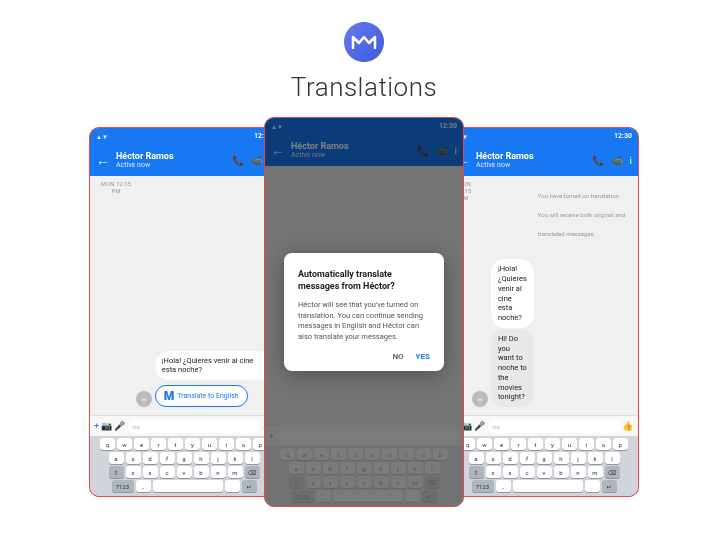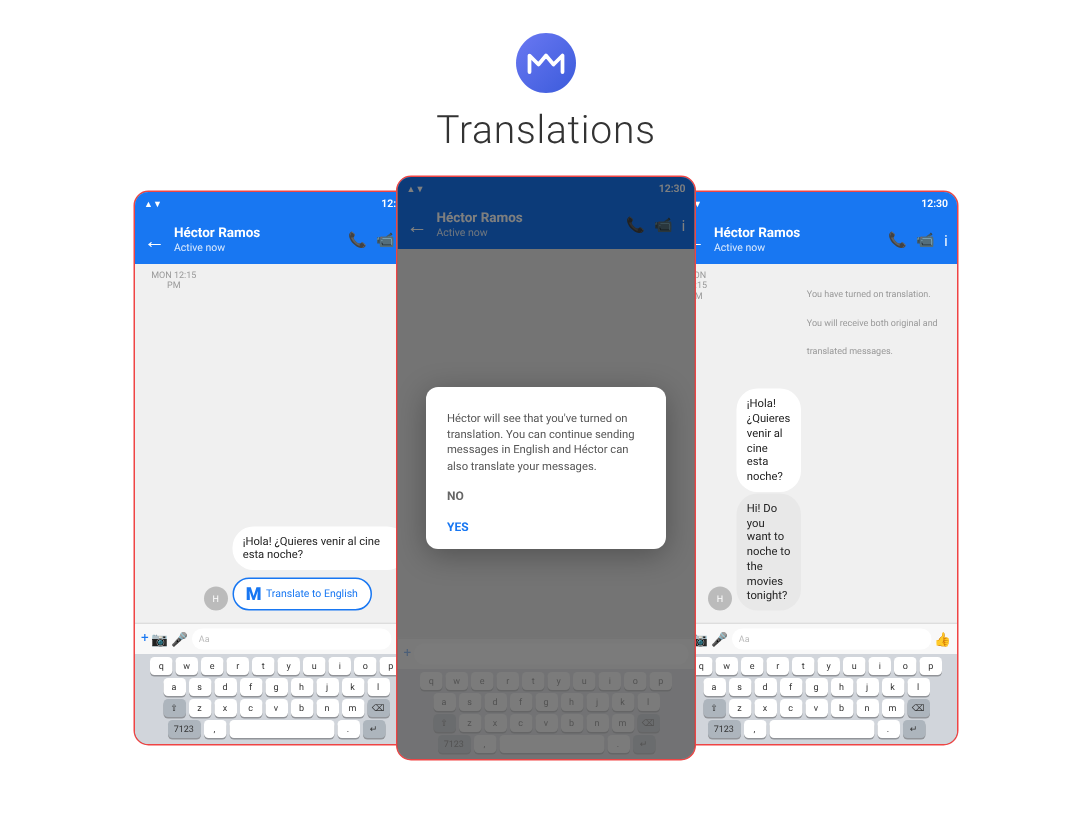--- a/index.html
+++ b/index.html
@@ -316,21 +316,20 @@
       font-size: 7.5px;
       color: #555;
       line-height: 1.4;
       margin-bottom: 10px;
     }
 
     .modal-actions {
       display: flex;
       justify-content: flex-end;
       gap: 12px;
-      flex-direction: column;
     }
 
     .modal-btn-no {
       font-size: 8px;
       font-weight: 700;
       color: #666;
       text-transform: uppercase;
     }
 
     .modal-btn-yes {
@@ -527,20 +526,21 @@
           <div class="key key-special key-wide">7123</div>
             <div class="key">,</div>
             <div class="key key-space"></div>
             <div class="key">.</div>
             <div class="key key-special">↵</div>
         </div>
       </div>
 
       <div class="modal-overlay">
         <div class="modal-box">
+          <div class="modal-title">Automatically translate messages from Héctor?</div>
           <div class="modal-body">Héctor will see that you've turned on translation. You can continue sending messages in English and Héctor can also translate your messages.</div>
           <div class="modal-actions">
             <span class="modal-btn-no">NO</span>
             <span class="modal-btn-yes">YES</span>
           </div>
         </div>
       </div>
     </div>
   </div>
 

